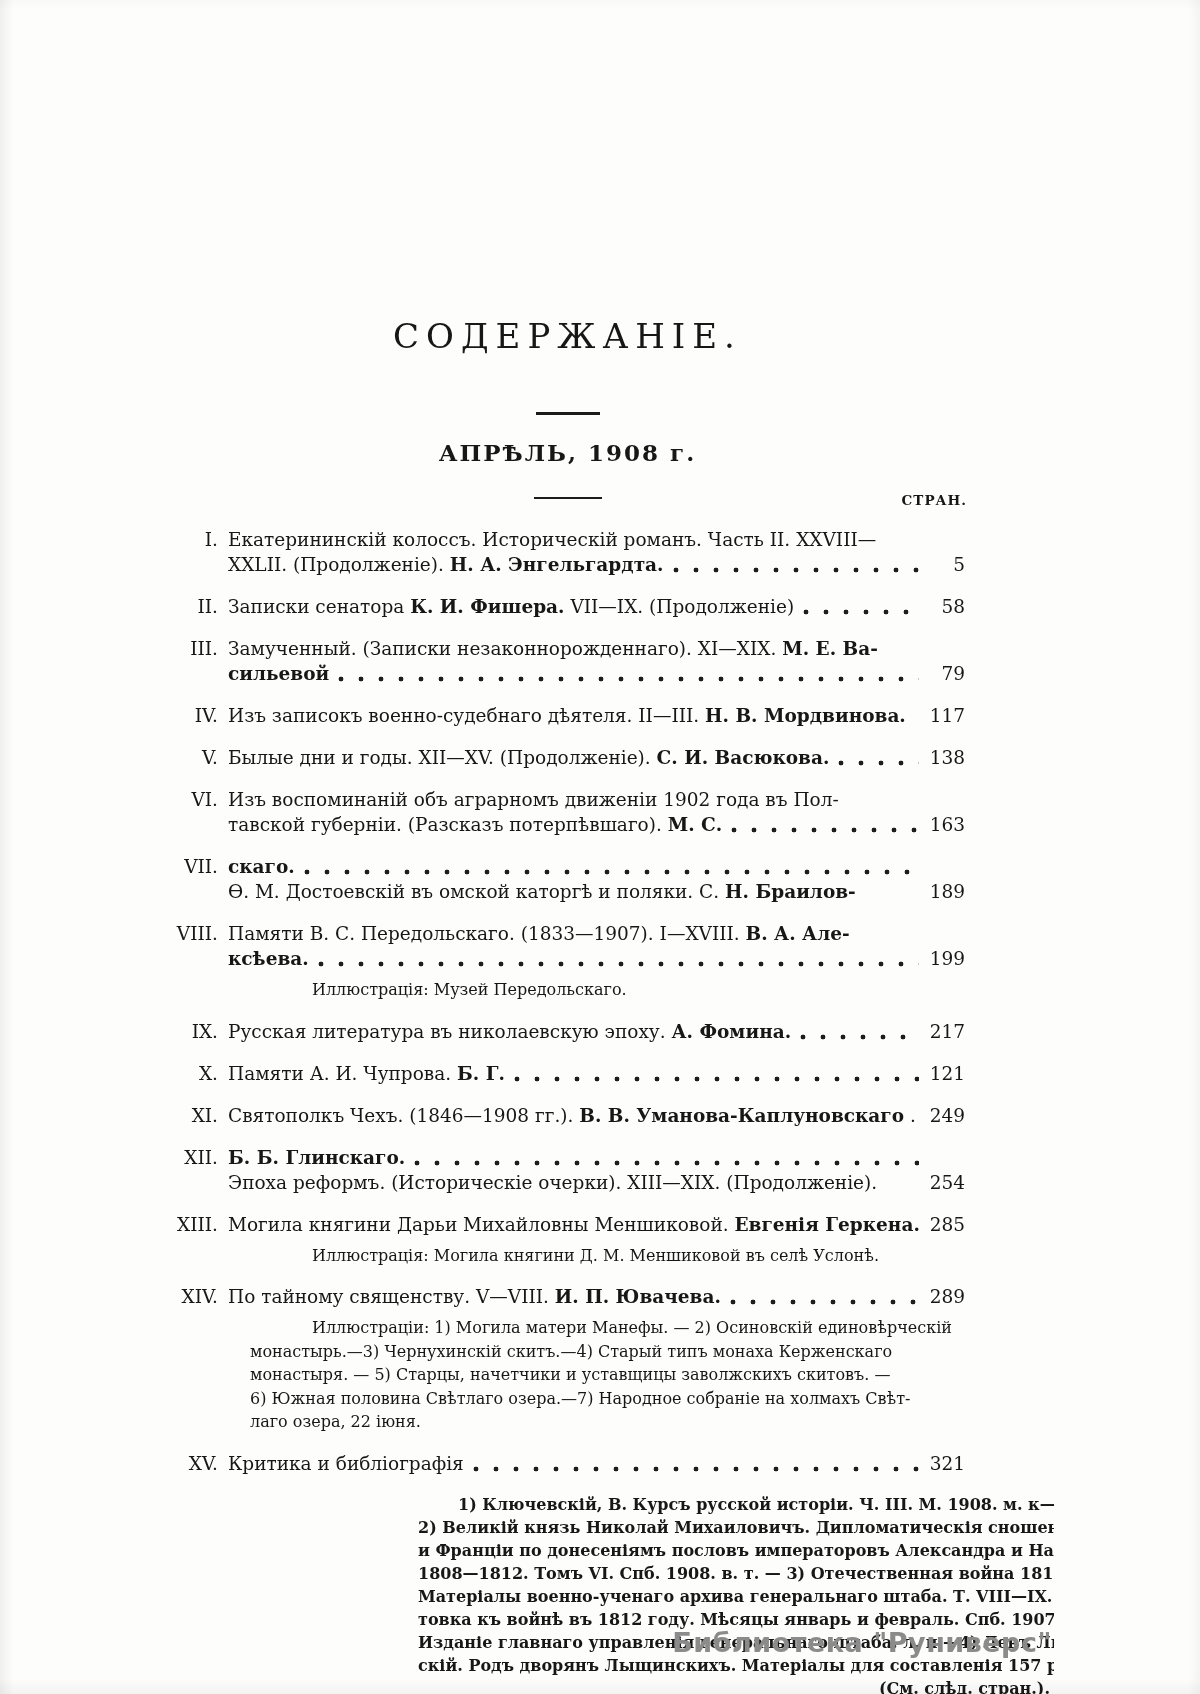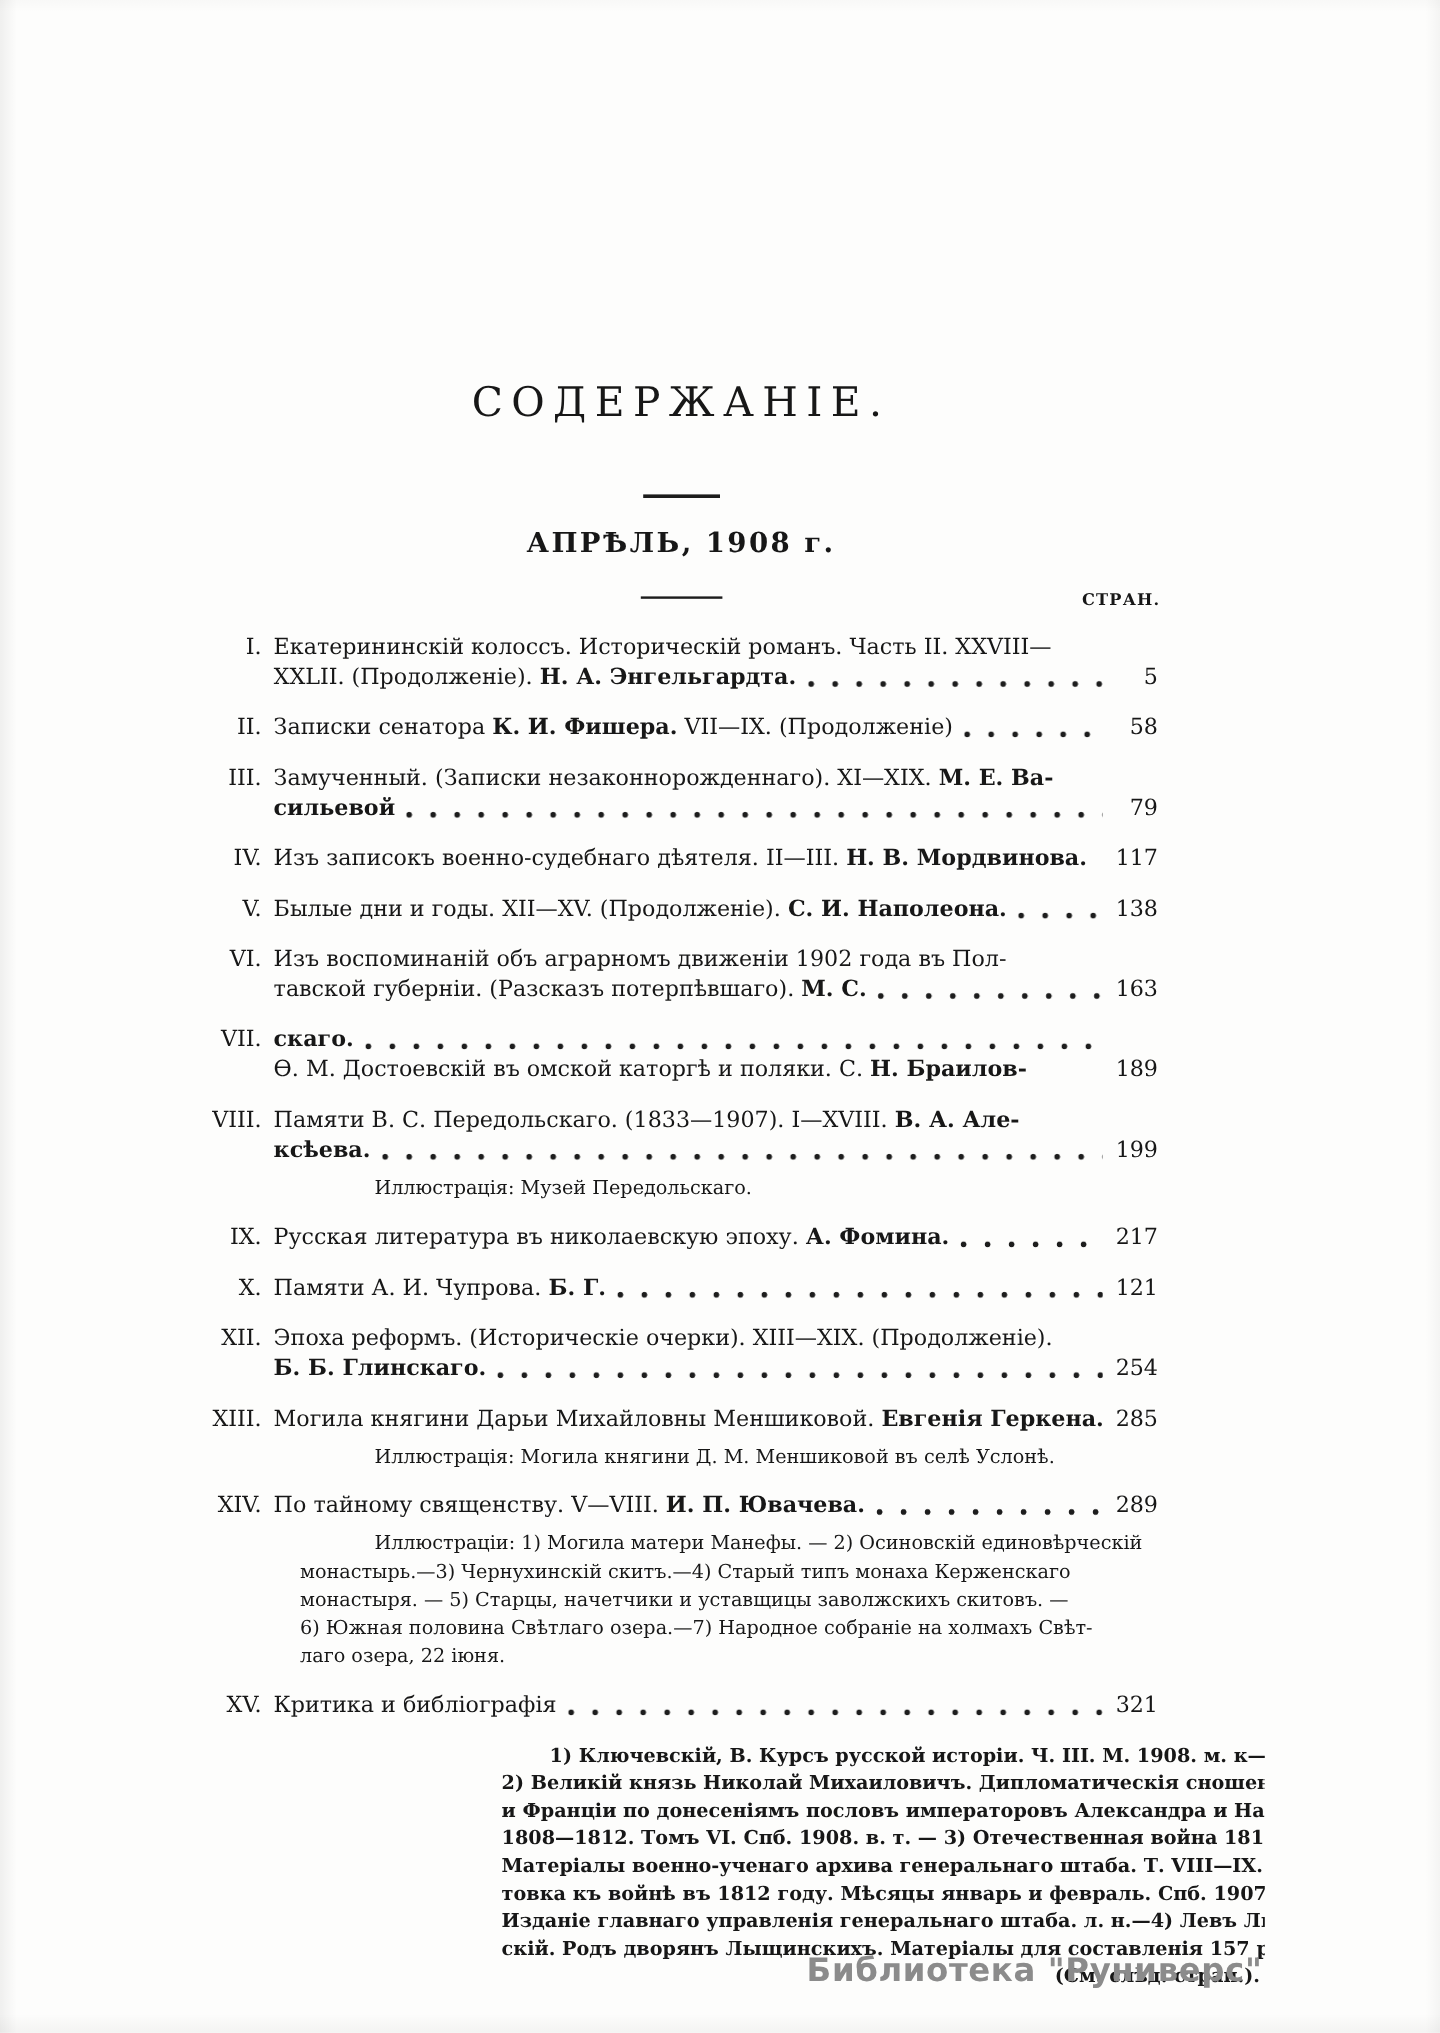--- a/index.html
+++ b/index.html
@@ -111,21 +111,21 @@
             </div>
             <div class="pg">117</div>
           </div>
         </div>
       </div>
       <div class="entry">
         <div class="num">V.</div>
         <div class="colmid">
           <div class="lines">
             <div class="stack">
-              <div class="line"><span>Былые дни и годы. XII—XV. (Продолженіе). </span><b>С. И. Наполеона.</b><span class="leader"></span></div>
+              <div class="line"><span>Былые дни и годы. XII—XV. (Продолженіе). </span><b>С. И. Васюкова.</b><span class="leader"></span></div>
             </div>
             <div class="pg">138</div>
           </div>
         </div>
       </div>
       <div class="entry">
         <div class="num">VI.</div>
         <div class="colmid">
           <div class="lines">
             <div class="stack">
@@ -179,26 +179,37 @@
         <div class="colmid">
           <div class="lines">
             <div class="stack">
               <div class="line"><span>Памяти А. И. Чупрова. </span><b>Б. Г.</b><span class="leader"></span></div>
             </div>
             <div class="pg">121</div>
           </div>
         </div>
       </div>
       <div class="entry">
+        <div class="num">XI.</div>
+        <div class="colmid">
+          <div class="lines">
+            <div class="stack">
+              <div class="line"><span>Святополкъ Чехъ. (1846—1908 гг.). </span><b>В. В. Уманова-Каплуновскаго</b><span> .</span></div>
+            </div>
+            <div class="pg">249</div>
+          </div>
+        </div>
+      </div>
+      <div class="entry">
         <div class="num">XII.</div>
         <div class="colmid">
           <div class="lines">
             <div class="stack">
+              <div class="line"><b>Б. Б. Глинскаго.</b><span class="leader"></span></div>
               <div class="line"><span>Эпоха реформъ. (Историческіе очерки). XIII—XIX. (Продолженіе).</span></div>
-              <div class="line"><b>Б. Б. Глинскаго.</b><span class="leader"></span></div>
             </div>
             <div class="pg">254</div>
           </div>
         </div>
       </div>
       <div class="entry">
         <div class="num">XIII.</div>
         <div class="colmid">
           <div class="lines">
             <div class="stack">

